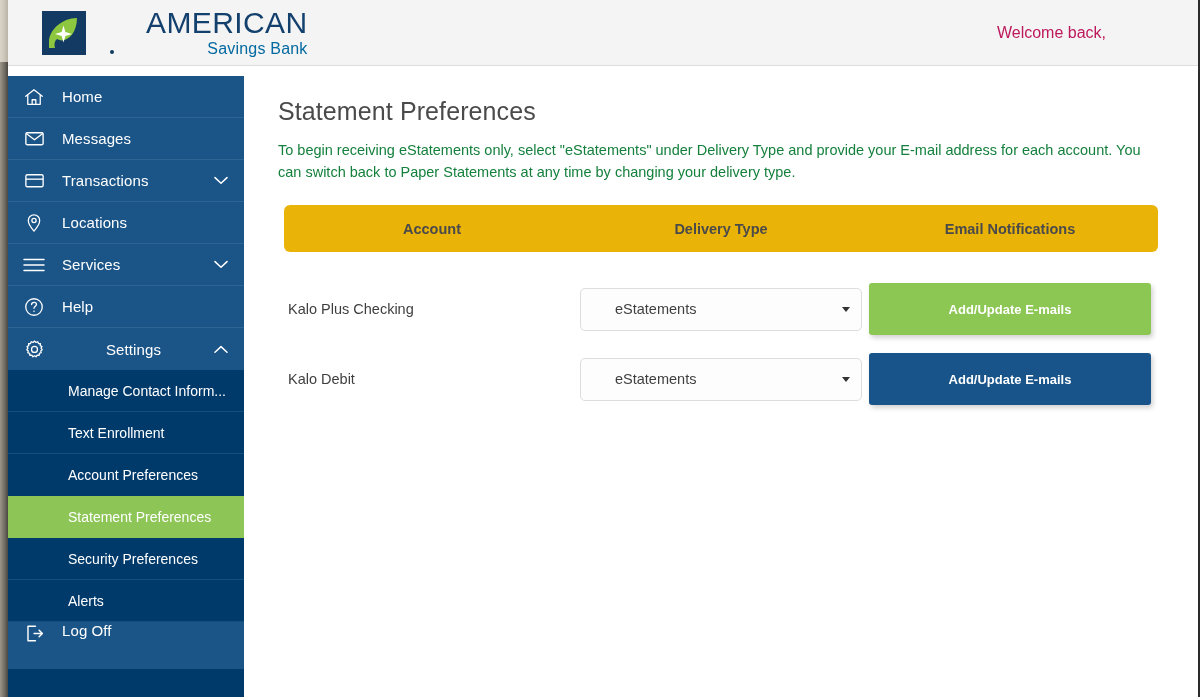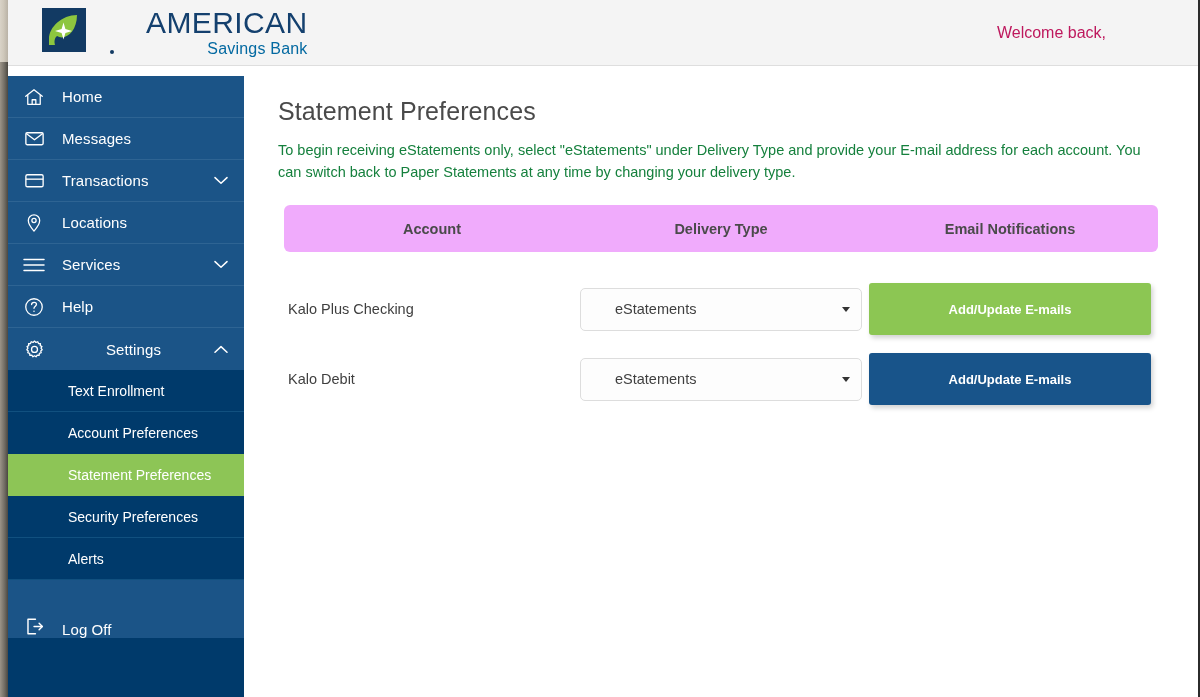--- a/index.html
+++ b/index.html
@@ -44,21 +44,21 @@
     left: 8px; top: 0;
     width: 1190px; height: 66px;
     background: #f4f4f4;
     border-bottom: 1px solid #dedede;
     display: flex;
     align-items: center;
     z-index: 20;
   }
   .logo-wrap {
     display: flex;
-    align-items: flex-start;
+    align-items: center;
     margin-left: 34px;
     gap: 20px;
   }
   .logo-mark {
     position: relative;
     width: 44px; height: 44px;
     background: #123a63;
     flex: none;
   }
   .logo-mark svg { display: block; width: 44px; height: 44px; }
@@ -146,24 +146,24 @@
     border-bottom: 1px solid #11507f;
     cursor: pointer;
   }
   .sub-item.active {
     background: #8dc556;
     border-bottom: 1px solid #8dc556;
   }
   .sub-item.no-rule { border-bottom: none; }
 
   .logoff {
-    height: 58px;
+    height: 47px;
     background: #1b5487;
     display: flex;
-    align-items: flex-end;
+    align-items: flex-start;
     color: #ffffff;
     cursor: pointer;
   }
 
   
   .main {
     position: absolute;
     left: 244px; top: 66px;
     width: 954px; height: 631px;
     background: #ffffff;
@@ -184,21 +184,21 @@
     max-width: 886px;
   }
 
   
   .table {
     margin: 22px 0 0 40px;
     width: 874px;
   }
   .table-head {
     height: 47px;
-    background: #f0abfc;
+    background: #eab308;
     border-radius: 6px;
     display: flex;
     align-items: center;
   }
   .col-account   { width: 296px; text-align: center; }
   .col-delivery  { width: 282px; text-align: center; }
   .col-email     { width: 296px; text-align: center; }
 
   .table-head .th {
     font-size: 14.5px;
@@ -384,20 +384,23 @@
           <svg width="14" height="9" viewBox="0 0 14 9" fill="none" stroke="#ffffff" stroke-width="1.5" stroke-linecap="round" stroke-linejoin="round">
             <path d="M1 7.2 L7 1.6 L13 7.2"></path>
           </svg>
         </span>
       </div>
 
     </div>
 
     <div>
       <div class="sub-item">
+        <span>Manage Contact Inform...</span>
+      </div>
+      <div class="sub-item">
         <span>Text Enrollment</span>
       </div>
       <div class="sub-item no-rule">
         <span>Account Preferences</span>
       </div>
       <div class="sub-item active">
         <span>Statement Preferences</span>
       </div>
       <div class="sub-item">
         <span>Security Preferences</span>

